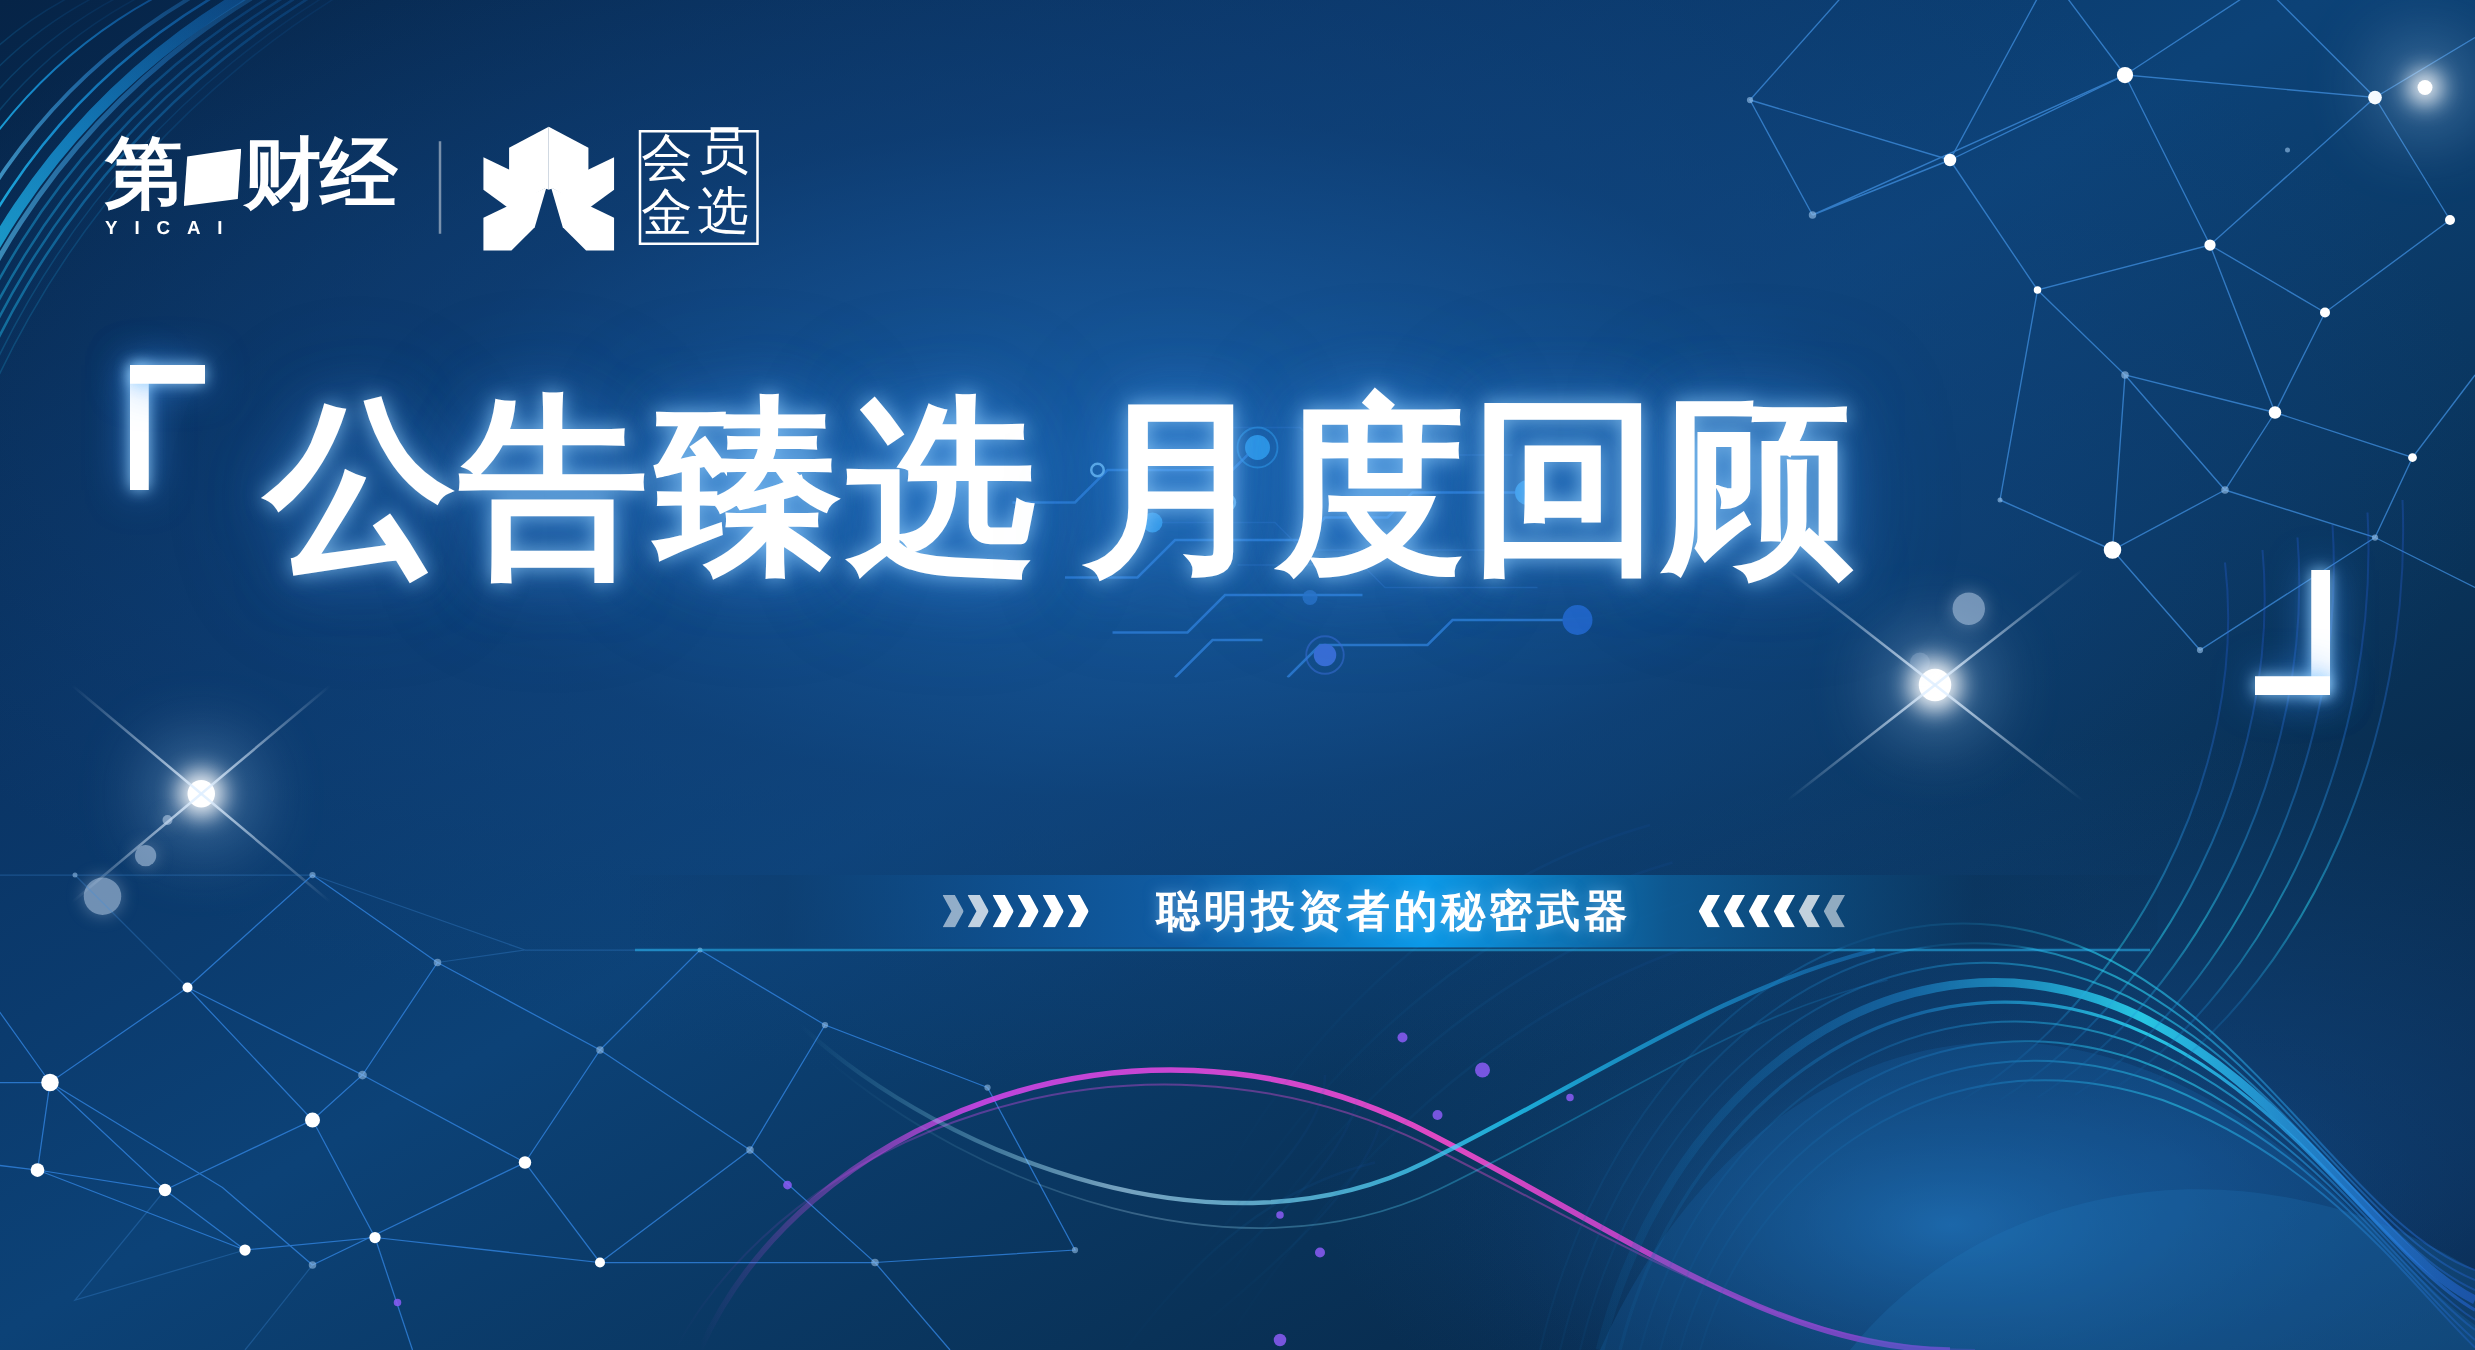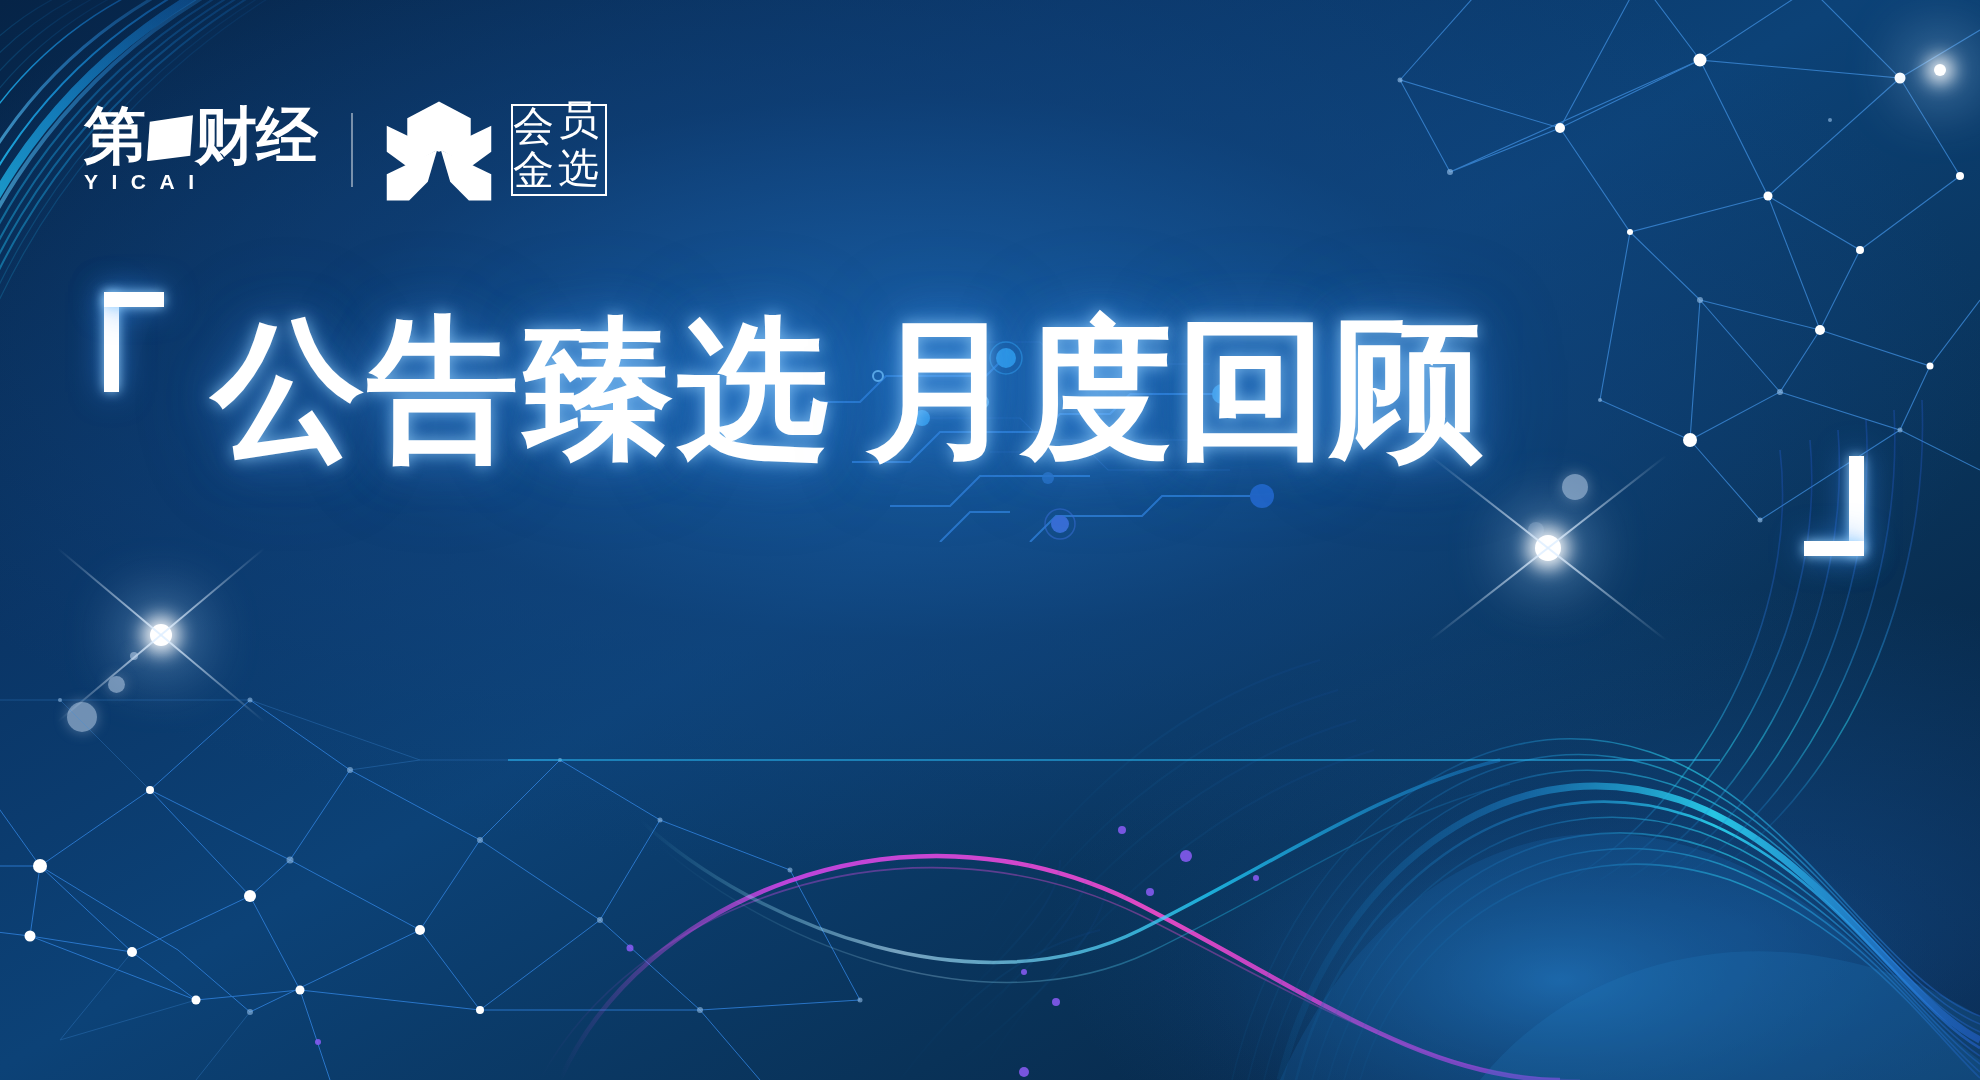--- a/index.html
+++ b/index.html
@@ -22,21 +22,21 @@
   #yicai .cn { display:flex; align-items:flex-end; }
   #yicai .cn span.g {
     font-size:62px; font-weight:bold; color:#ffffff; line-height:.96;
     letter-spacing:-1px; font-family:"DejaVu Sans", sans-serif;
   }
   #yicai .sq {
     width:46px; height:46px; background:#fff; margin:0 2px 4px 2px;
     clip-path:polygon(6% 14%, 100% 0%, 94% 88%, 0% 100%);
   }
   #yicai .lat {
-    margin-top:5px; font-size:21px; font-weight:bold; color:#fff;
+    margin-top:5px; font-size:15px; font-weight:bold; color:#fff;
     letter-spacing:13.5px; font-family:"Liberation Sans", sans-serif;
   }
   #hdiv { width:2px; height:74px; background:rgba(255,255,255,.45); margin:0 30px 0 34px; }
 
   #starlogo { position:relative; width:112px; height:112px; margin-right:16px; }
   #starlogo svg { display:block; width:112px; height:112px; }
 
   #vipbox { position:relative; width:96px; height:92px; }
   #vipbox .frame { position:absolute; inset:0; border:2.5px solid #fff; }
   #vipbox .g {
@@ -296,20 +296,39 @@
     <div id="title">
       <span>公告臻选</span><span class="gap"></span><span>月度回顾</span>
     </div>
 
     <div class="brk" id="brkR">
       <i class="v"></i>
         <i class="h"></i>
     </div>
   </div>
 
+  <div id="subbar">
+    <span class="chev cr">
+      <b></b>
+        <b></b>
+        <b></b>
+        <b></b>
+        <b></b>
+        <b></b>
+    </span>
+    <span class="stxt">聪明投资者的秘密武器</span>
+    <span class="chev cl">
+      <b></b>
+        <b></b>
+        <b></b>
+        <b></b>
+        <b></b>
+        <b></b>
+    </span>
+  </div>
 
   <svg class="layer" viewBox="0 0 1980 1080" preserveAspectRatio="none" style="z-index:5;">
     <defs>
       <linearGradient id="mag" x1="0" y1="0" x2="1" y2="0">
         <stop offset="0%" stop-color="#b24ad8" stop-opacity="0"></stop>
         <stop offset="22%" stop-color="#d946ef" stop-opacity=".9"></stop>
         <stop offset="60%" stop-color="#ea4ac8" stop-opacity="1"></stop>
         <stop offset="100%" stop-color="#9b3ae0" stop-opacity=".8"></stop>
       </linearGradient>
       <linearGradient id="cyn" x1="0" y1="0" x2="1" y2="0">

